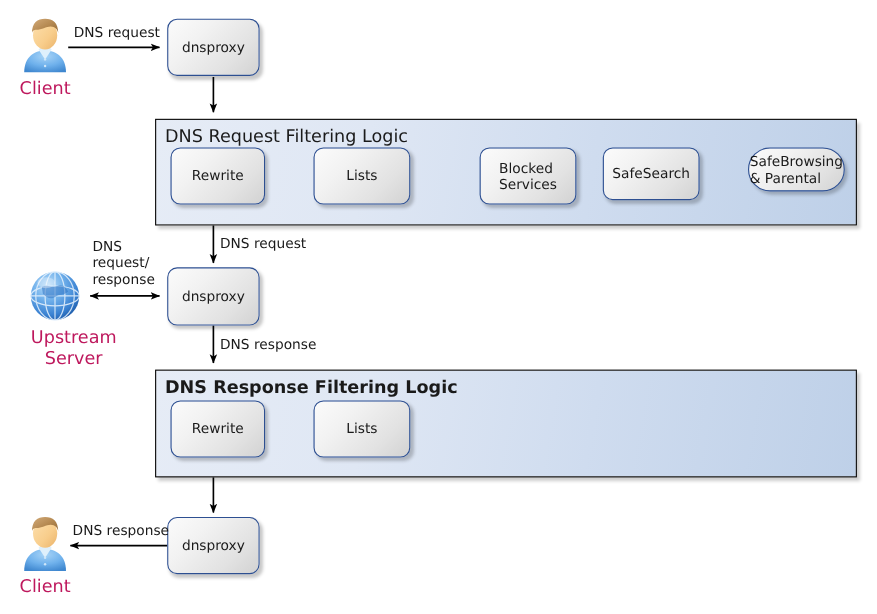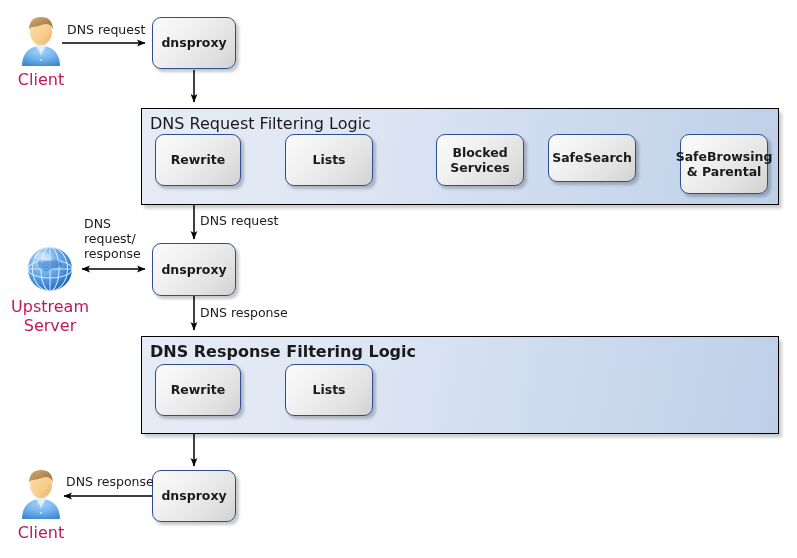--- a/index.html
+++ b/index.html
@@ -19,26 +19,25 @@
   }
   .node {
     position: absolute;
     border: 1.4px solid #2d4f91;
     border-radius: 9px;
     background: linear-gradient(135deg, #fbfbfb 0%, #f2f2f2 32%, #e2e2e2 72%, #d2d2d2 100%);
     box-shadow: 2.5px 3px 3px rgba(0,0,0,0.22);
     display: flex;
     align-items: center;
     justify-content: center;
-    text-align: center;
+    text-align: left;
     font-size: 12.5px;
     color: #1a1a1a;
     line-height: 1.22;
     box-sizing: border-box;
-    font-weight: bold;
   }
   .node span { display: block; }
   .container-box {
     position: absolute;
     border: 1.6px solid #000000;
     background: linear-gradient(100deg, #e6ecf6 0%, #dfe7f4 30%, #cfdcef 62%, #bed0e8 100%);
     box-shadow: 3px 3.5px 3px rgba(0,0,0,0.20);
     box-sizing: border-box;
   }
   .container-title {
@@ -158,21 +157,21 @@
   </div>
   <div class="node" style="left:436px; top:134px; width:88px; height:52px;">
     <div>
       <span>Blocked</span>
       <span>Services</span>
     </div>
   </div>
   <div class="node" style="left:548px; top:134px; width:88px; height:48px;">
     <span>SafeSearch</span>
   </div>
-  <div class="node" style="left:680px; top:134px; width:88px; height:60px;">
+  <div class="node" style="left:680px; top:134px; width:88px; height:40px;border-radius:23px;">
     <div>
       <span>SafeBrowsing</span>
       <span>&amp; Parental</span>
     </div>
   </div>
 
   <div class="actor-icon" style="left:24px; top:243px; width:52px; height:52px;">
     <svg width="52" height="52" viewBox="0 0 52 52">
       <defs>
         <radialGradient id="globeG" cx="36%" cy="28%" r="78%">
@@ -187,21 +186,21 @@
         <ellipse cx="26" cy="26" rx="22" ry="9"></ellipse>
         <ellipse cx="26" cy="26" rx="9" ry="22"></ellipse>
         <ellipse cx="26" cy="26" rx="17.5" ry="22"></ellipse>
         <line x1="4" y1="26" x2="48" y2="26"></line>
         <line x1="26" y1="4" x2="26" y2="48"></line>
       </g>
       <path d="M14,18 C19,15 23,19 28,17 C32,15 36,18 38,22 C34,26 30,24 26,27 C22,30 18,27 15,24 Z" fill="#2f74c4" opacity="0.55"></path>
       <ellipse cx="18" cy="14" rx="8" ry="5" fill="#ffffff" opacity="0.30"></ellipse>
     </svg>
   </div>
-  <div class="actor-label" style="left:6px; top:297px; width:88px;">
+  <div class="actor-label" style="left:23px; top:297px; width:88px;">
     <span>Upstream</span><br>
     <span>Server</span>
   </div>
 
   <div class="node" style="left:152px; top:243px; width:84px; height:53px;">
     <span>dnsproxy</span>
   </div>
 
   <div class="edge-label multi" style="left:84px; top:216px; width:62px; text-align:left;">
     <span>DNS</span><br>

